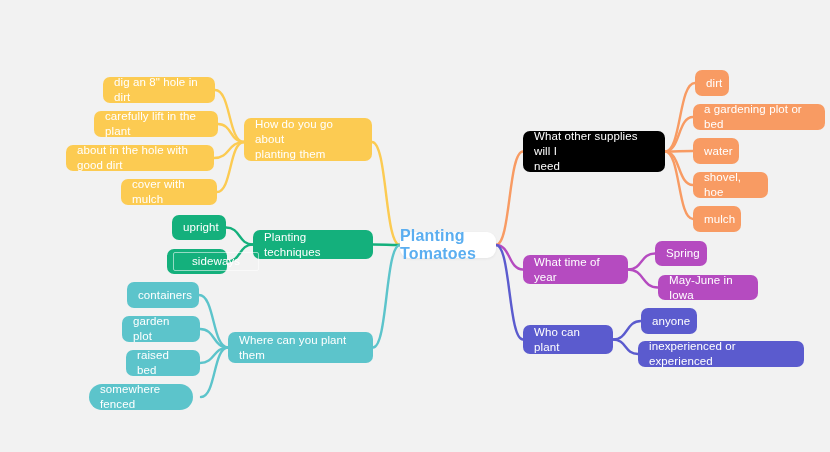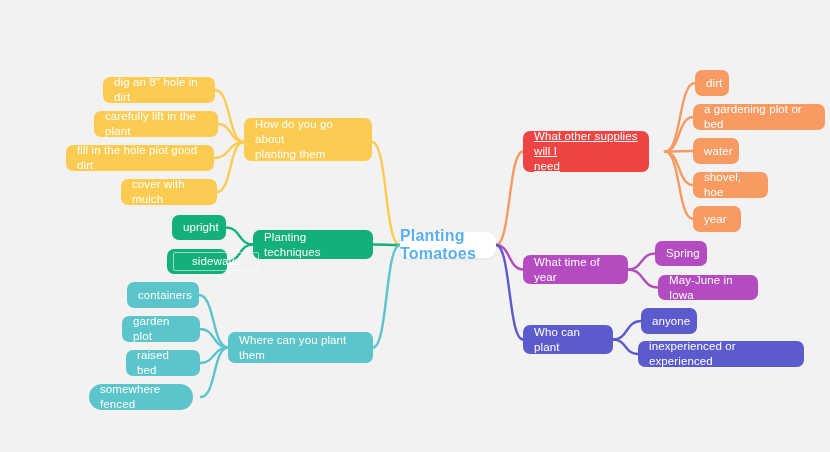--- a/index.html
+++ b/index.html
@@ -92,36 +92,36 @@
     </svg>
 
   <div class="root-node" style="left: 400px; top: 232px; width: 96px; height: 26px; background: rgb(255, 255, 255); color: rgb(91, 174, 240);">
     <span>Planting Tomatoes</span>
   </div>
 
 <div class="node multiline" style="left: 244px; top: 118px; width: 128px; height: 43px; background: rgb(252, 203, 82);"><span>How do you go about
 planting them</span></div>
     <div class="node" style="left: 103px; top: 77px; width: 112px; height: 26px; background: rgb(252, 203, 82);"><span>dig an 8" hole in dirt</span></div>
     <div class="node" style="left: 94px; top: 111px; width: 124px; height: 26px; background: rgb(252, 203, 82);"><span>carefully lift in the plant</span></div>
-    <div class="node" style="left: 66px; top: 145px; width: 148px; height: 26px; background: rgb(252, 203, 82);"><span>fill in the hole plot good dirt</span></div>
+    <div class="node" style="left: 66px; top: 145px; width: 148px; height: 26px; background: rgb(252, 203, 82);"><span>about in the hole with good dirt</span></div>
     <div class="node" style="left: 121px; top: 179px; width: 96px; height: 26px; background: rgb(252, 203, 82);"><span>cover with mulch</span></div>
     <div class="node" style="left: 253px; top: 230px; width: 120px; height: 29px; background: rgb(20, 176, 124);"><span>Planting techniques</span></div>
     <div class="node" style="left: 172px; top: 215px; width: 54px; height: 25px; background: rgb(20, 176, 124);"><span>upright</span></div>
     <div class="node" style="left: 167px; top: 249px; width: 60px; height: 25px; background: rgb(20, 176, 124);"><span><span class="editing-box">sideways</span></span></div>
     <div class="node" style="left: 228px; top: 332px; width: 145px; height: 31px; background: rgb(92, 196, 203);"><span>Where can you plant them</span></div>
     <div class="node" style="left: 122px; top: 316px; width: 78px; height: 26px; background: rgb(92, 196, 203);"><span>garden plot</span></div>
     <div class="node" style="left: 127px; top: 282px; width: 72px; height: 26px; background: rgb(92, 196, 203);"><span>containers</span></div>
     <div class="node" style="left: 126px; top: 350px; width: 74px; height: 26px; background: rgb(92, 196, 203);"><span>raised bed</span></div>
     <div class="node" style="left: 89px; top: 384px; width: 104px; height: 26px; background: rgb(92, 196, 203); border-radius: 13px;"><span>somewhere fenced</span></div>
-    <div class="node multiline" style="left: 523px; top: 131px; width: 126px; height: 41px; background: #ef4444; text-decoration: underline;"><span>What other supplies will I
+    <div class="node multiline" style="left: 523px; top: 131px; width: 142px; height: 41px; background: #000000;"><span>What other supplies will I
 need</span></div>
     <div class="node" style="left: 695px; top: 70px; width: 34px; height: 26px; background: rgb(248, 155, 99);"><span>dirt</span></div>
     <div class="node" style="left: 693px; top: 104px; width: 132px; height: 26px; background: rgb(248, 155, 99);"><span>a gardening plot or bed</span></div>
     <div class="node" style="left: 693px; top: 138px; width: 46px; height: 26px; background: rgb(248, 155, 99);"><span>water</span></div>
     <div class="node" style="left: 693px; top: 172px; width: 75px; height: 26px; background: rgb(248, 155, 99);"><span>shovel, hoe</span></div>
-    <div class="node" style="left: 693px; top: 206px; width: 48px; height: 26px; background: rgb(248, 155, 99);"><span>year</span></div>
+    <div class="node" style="left: 693px; top: 206px; width: 48px; height: 26px; background: rgb(248, 155, 99);"><span>mulch</span></div>
     <div class="node" style="left: 523px; top: 255px; width: 105px; height: 29px; background: rgb(181, 75, 192);"><span>What time of year</span></div>
     <div class="node" style="left: 655px; top: 241px; width: 52px; height: 25px; background: rgb(181, 75, 192);"><span>Spring</span></div>
     <div class="node" style="left: 658px; top: 275px; width: 100px; height: 25px; background: rgb(181, 75, 192);"><span>May-June in Iowa</span></div>
     <div class="node" style="left: 523px; top: 325px; width: 90px; height: 29px; background: rgb(91, 91, 206);"><span>Who can plant</span></div>
     <div class="node" style="left: 641px; top: 308px; width: 56px; height: 26px; background: rgb(91, 91, 206);"><span>anyone</span></div>
     <div class="node" style="left: 638px; top: 341px; width: 166px; height: 26px; background: rgb(91, 91, 206);"><span>inexperienced or experienced</span></div>
   </div>
 
 </body></html>

